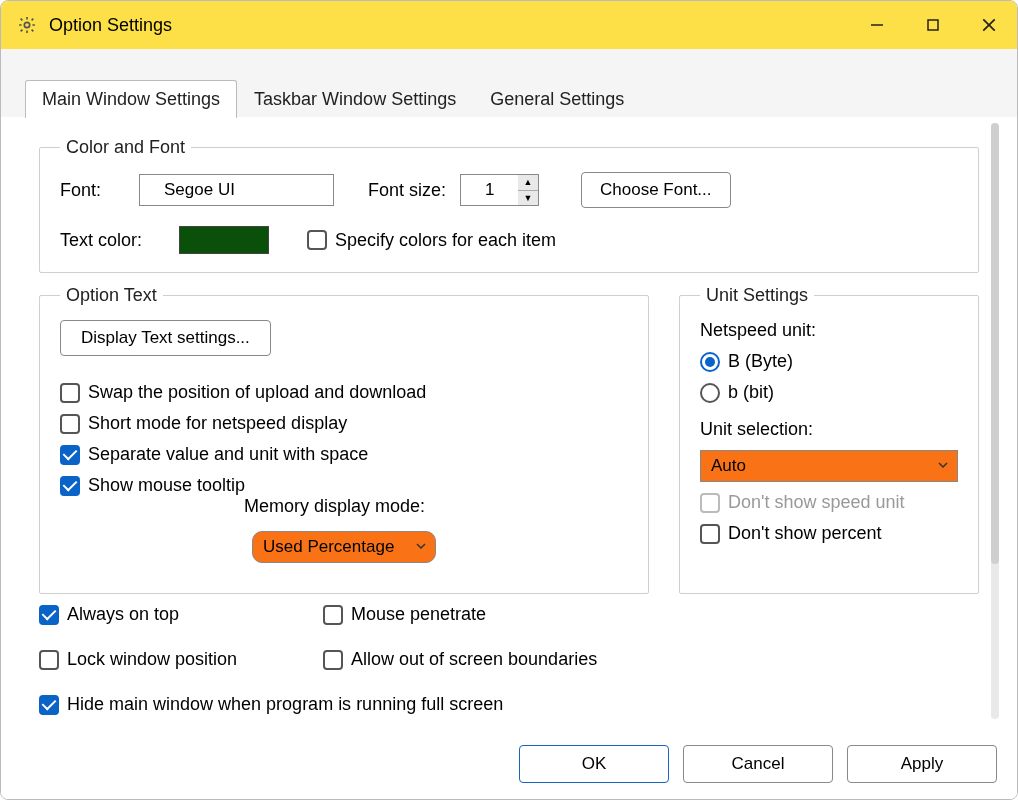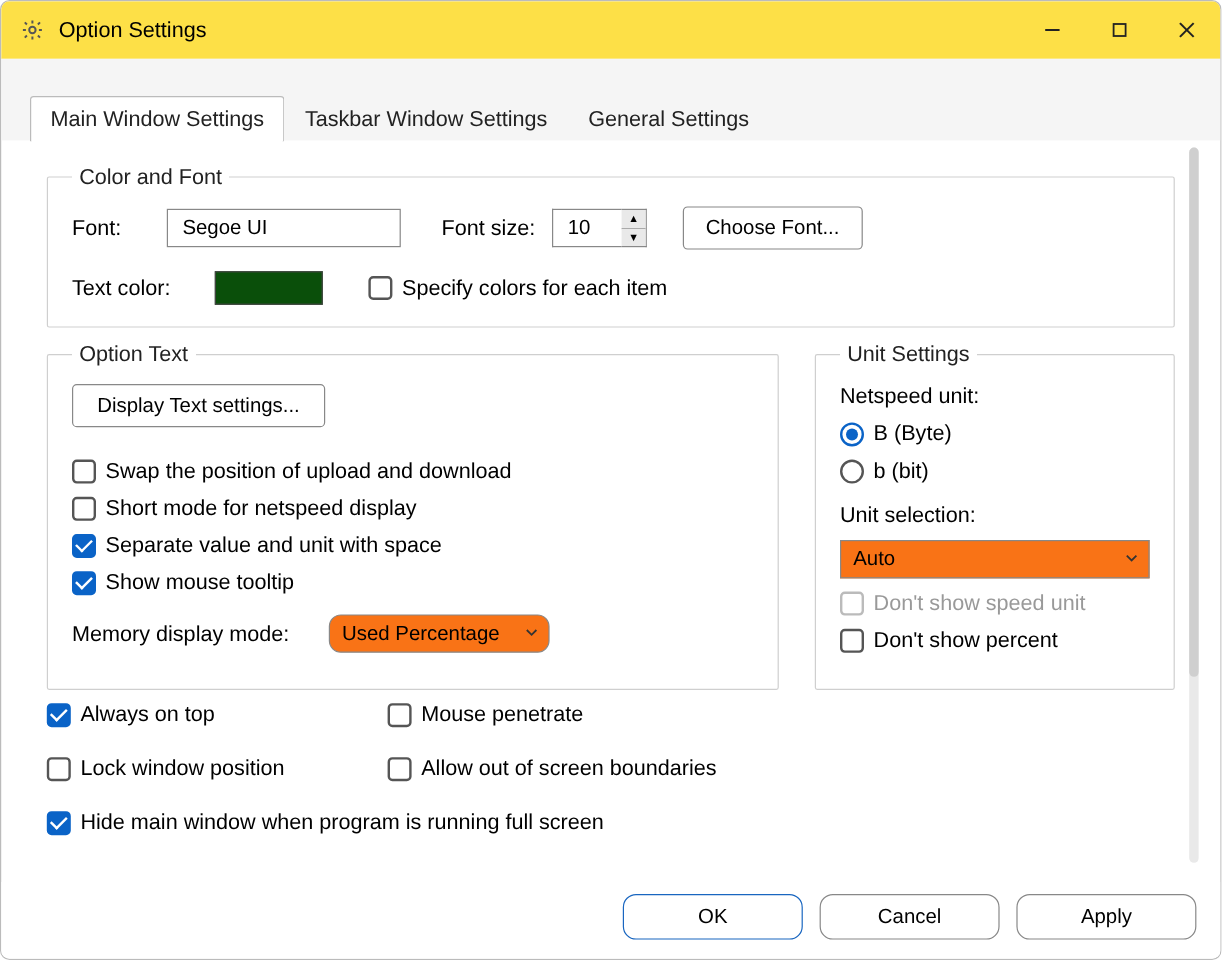--- a/index.html
+++ b/index.html
@@ -127,21 +127,21 @@
   }
 
   .label {
     font-size: 18px;
   }
 
   input.text {
     height: 32px;
     border: 1px solid #888;
     background: #fff;
-    padding: 2px 12px;
+    padding: 2px 24px;
     font-size: 17px;
     font-family: inherit;
     outline: none;
   }
   .spinner {
     display: flex;
     height: 32px;
   }
   .spinner input.text {
     width: 58px;
@@ -288,21 +288,20 @@
   .button-bar {
     display:flex;
     justify-content:flex-end;
     gap: 14px;
     padding: 10px 20px 16px 20px;
     background:#fff;
   }
   .button-bar button.push {
     width: 150px;
     height: 38px;
-    border-radius: 11px;
   }
   .button-bar button.primary {
     border-color:#1966c0;
     color:#000;
   }
 </style>
 </head>
 <body>
 
 <div class="window">
@@ -355,21 +354,21 @@
           <span class="label" style="width:65px;">Font:</span>
           <input class="text" type="text" style="width: 195px;" value="Segoe UI">
           <span class="label" style="margin-left:20px;">Font size:</span>
           <div class="spinner">
             <input class="text" type="text" value="10" style="">
             <div class="spin-btns">
               <div class="spin">▲</div>
               <div class="spin">▼</div>
             </div>
           </div>
-          <button class="push" style="margin-left:16px;">Choose Font...</button>
+          <button class="push" style="margin-left:28px;">Choose Font...</button>
         </div>
 
         <div class="row">
           <span class="label" style="width:105px;">Text color:</span>
           <div class="color-swatch" style="background: rgb(10, 79, 10);"></div>
           <div style="width:10px;"></div>
           <div class="check">
             <span class="checkbox"></span>
             <span>Specify colors for each item</span>
           </div>
@@ -392,21 +391,21 @@
                 <span>Short mode for netspeed display</span>
               </div>
               <div class="check">
                 <span class="checkbox checked"></span>
                 <span>Separate value and unit with space</span>
               </div>
               <div class="check">
                 <span class="checkbox checked"></span>
                 <span>Show mouse tooltip</span>
               </div>
-              <div class="row" style="margin-top:16px;">
+              <div class="row" style="margin-top:0;flex-direction:column;">
                 <span class="label" style="width:200px;">Memory display mode:</span>
                 <div class="combo" style="width:184px;border-radius:10px;">
                   <span>Used Percentage</span>
                   <span class="chev">
                     <svg viewBox="0 0 12 12">
                         <polyline points="2,4 6,8 10,4" fill="none" stroke="#333" stroke-width="1.5"></polyline>
                       </svg>
                   </span>
                 </div>
               </div>

